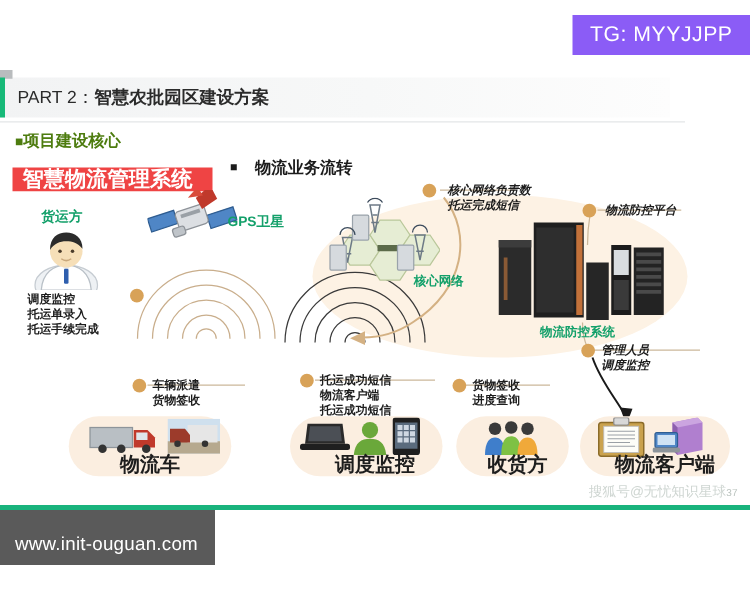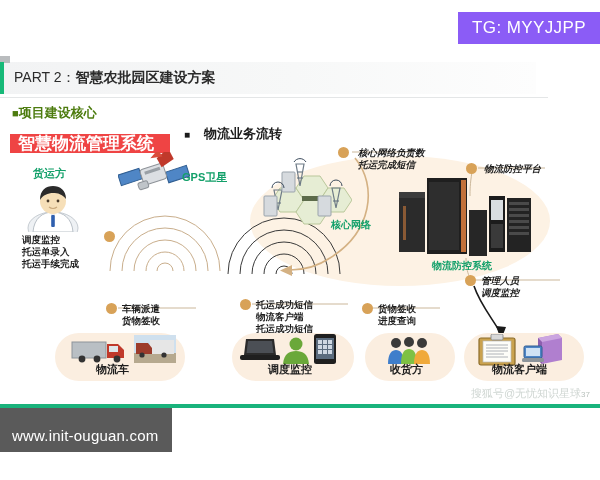--- a/index.html
+++ b/index.html
@@ -91,21 +91,21 @@
     position:absolute;font-size:9.5px;line-height:11.5px;
     color:#1d1d1d;font-weight:bold;white-space:nowrap;font-style:italic;
   }
   .anno.two{line-height:11.5px;}
   .glabel{
     position:absolute;font-size:11px;font-weight:bold;color:#13a06a;
     white-space:nowrap;
   }
   .glabel.sm{font-size:10px;}
   .ilabel{
-    position:absolute;font-size:11px;font-weight:bold;color:#1d1d1d;
+    position:absolute;font-size:16px;font-weight:bold;color:#1d1d1d;
     white-space:nowrap;
   }
   .plabel{
     position:absolute;font-size:9.5px;line-height:12px;font-weight:bold;
     color:#1d1d1d;white-space:nowrap;
   }
 
   
   .bottom-rule{
     position:absolute;left:0;top:404px;width:600px;height:4px;

